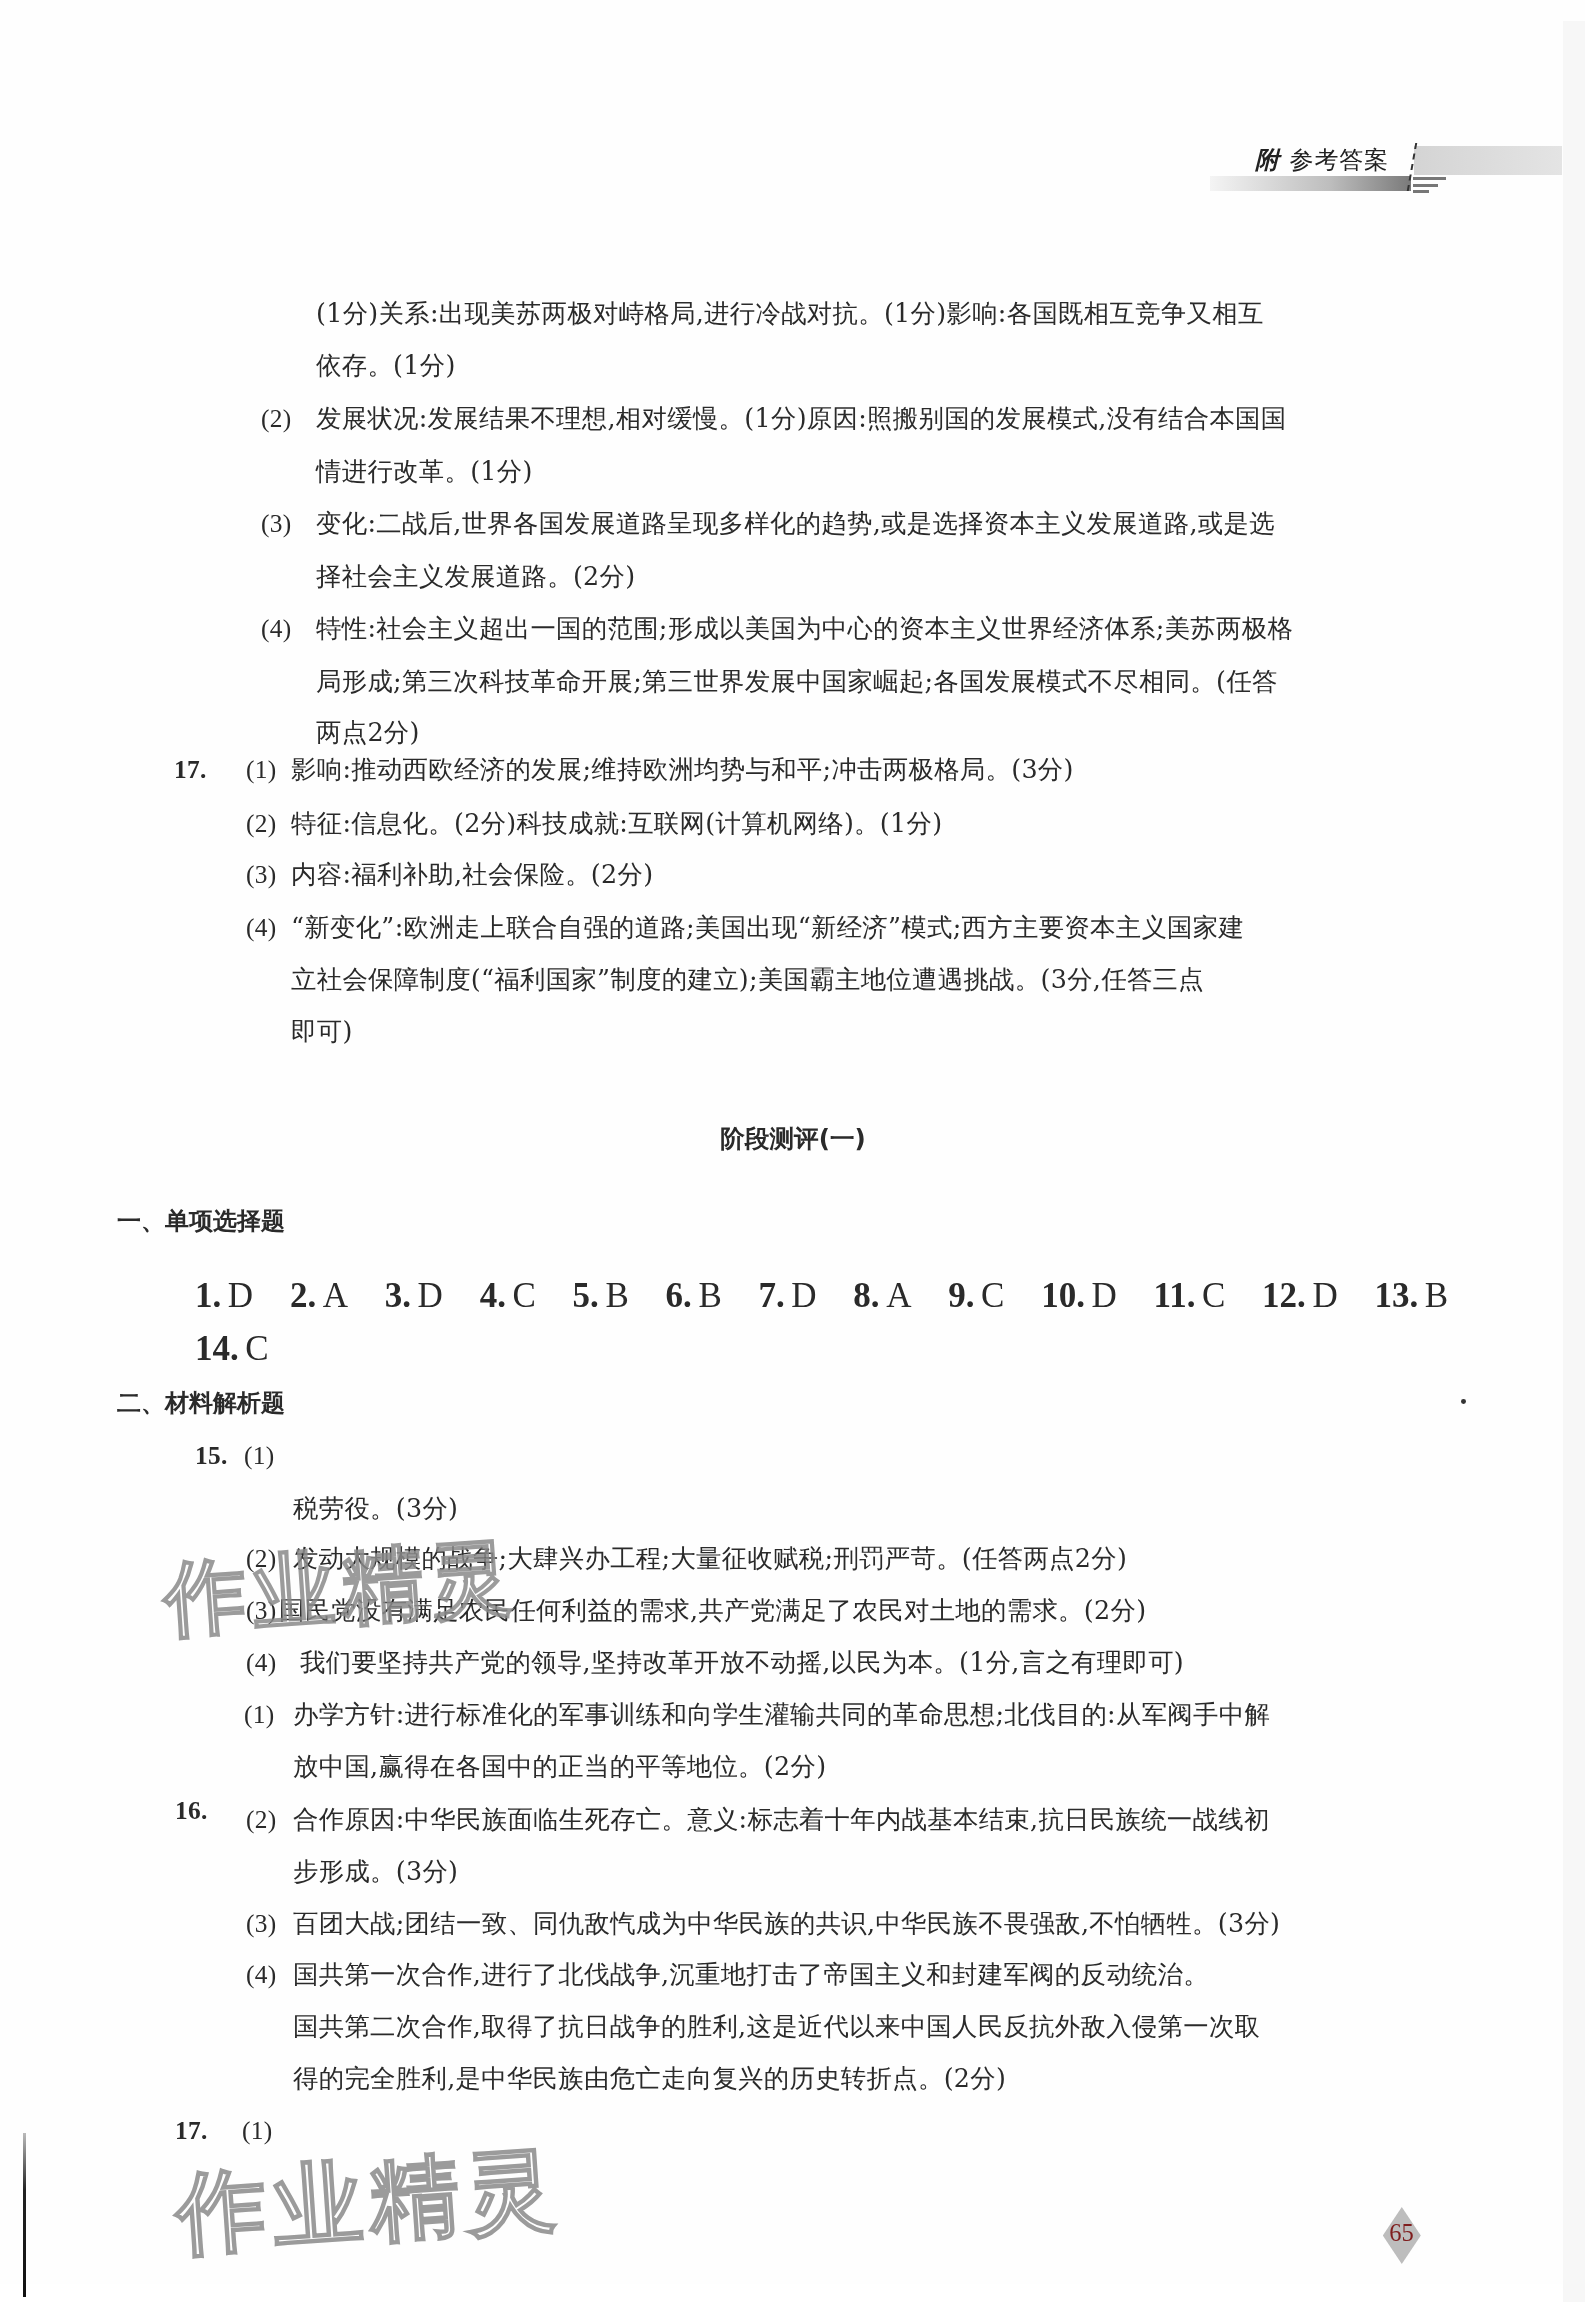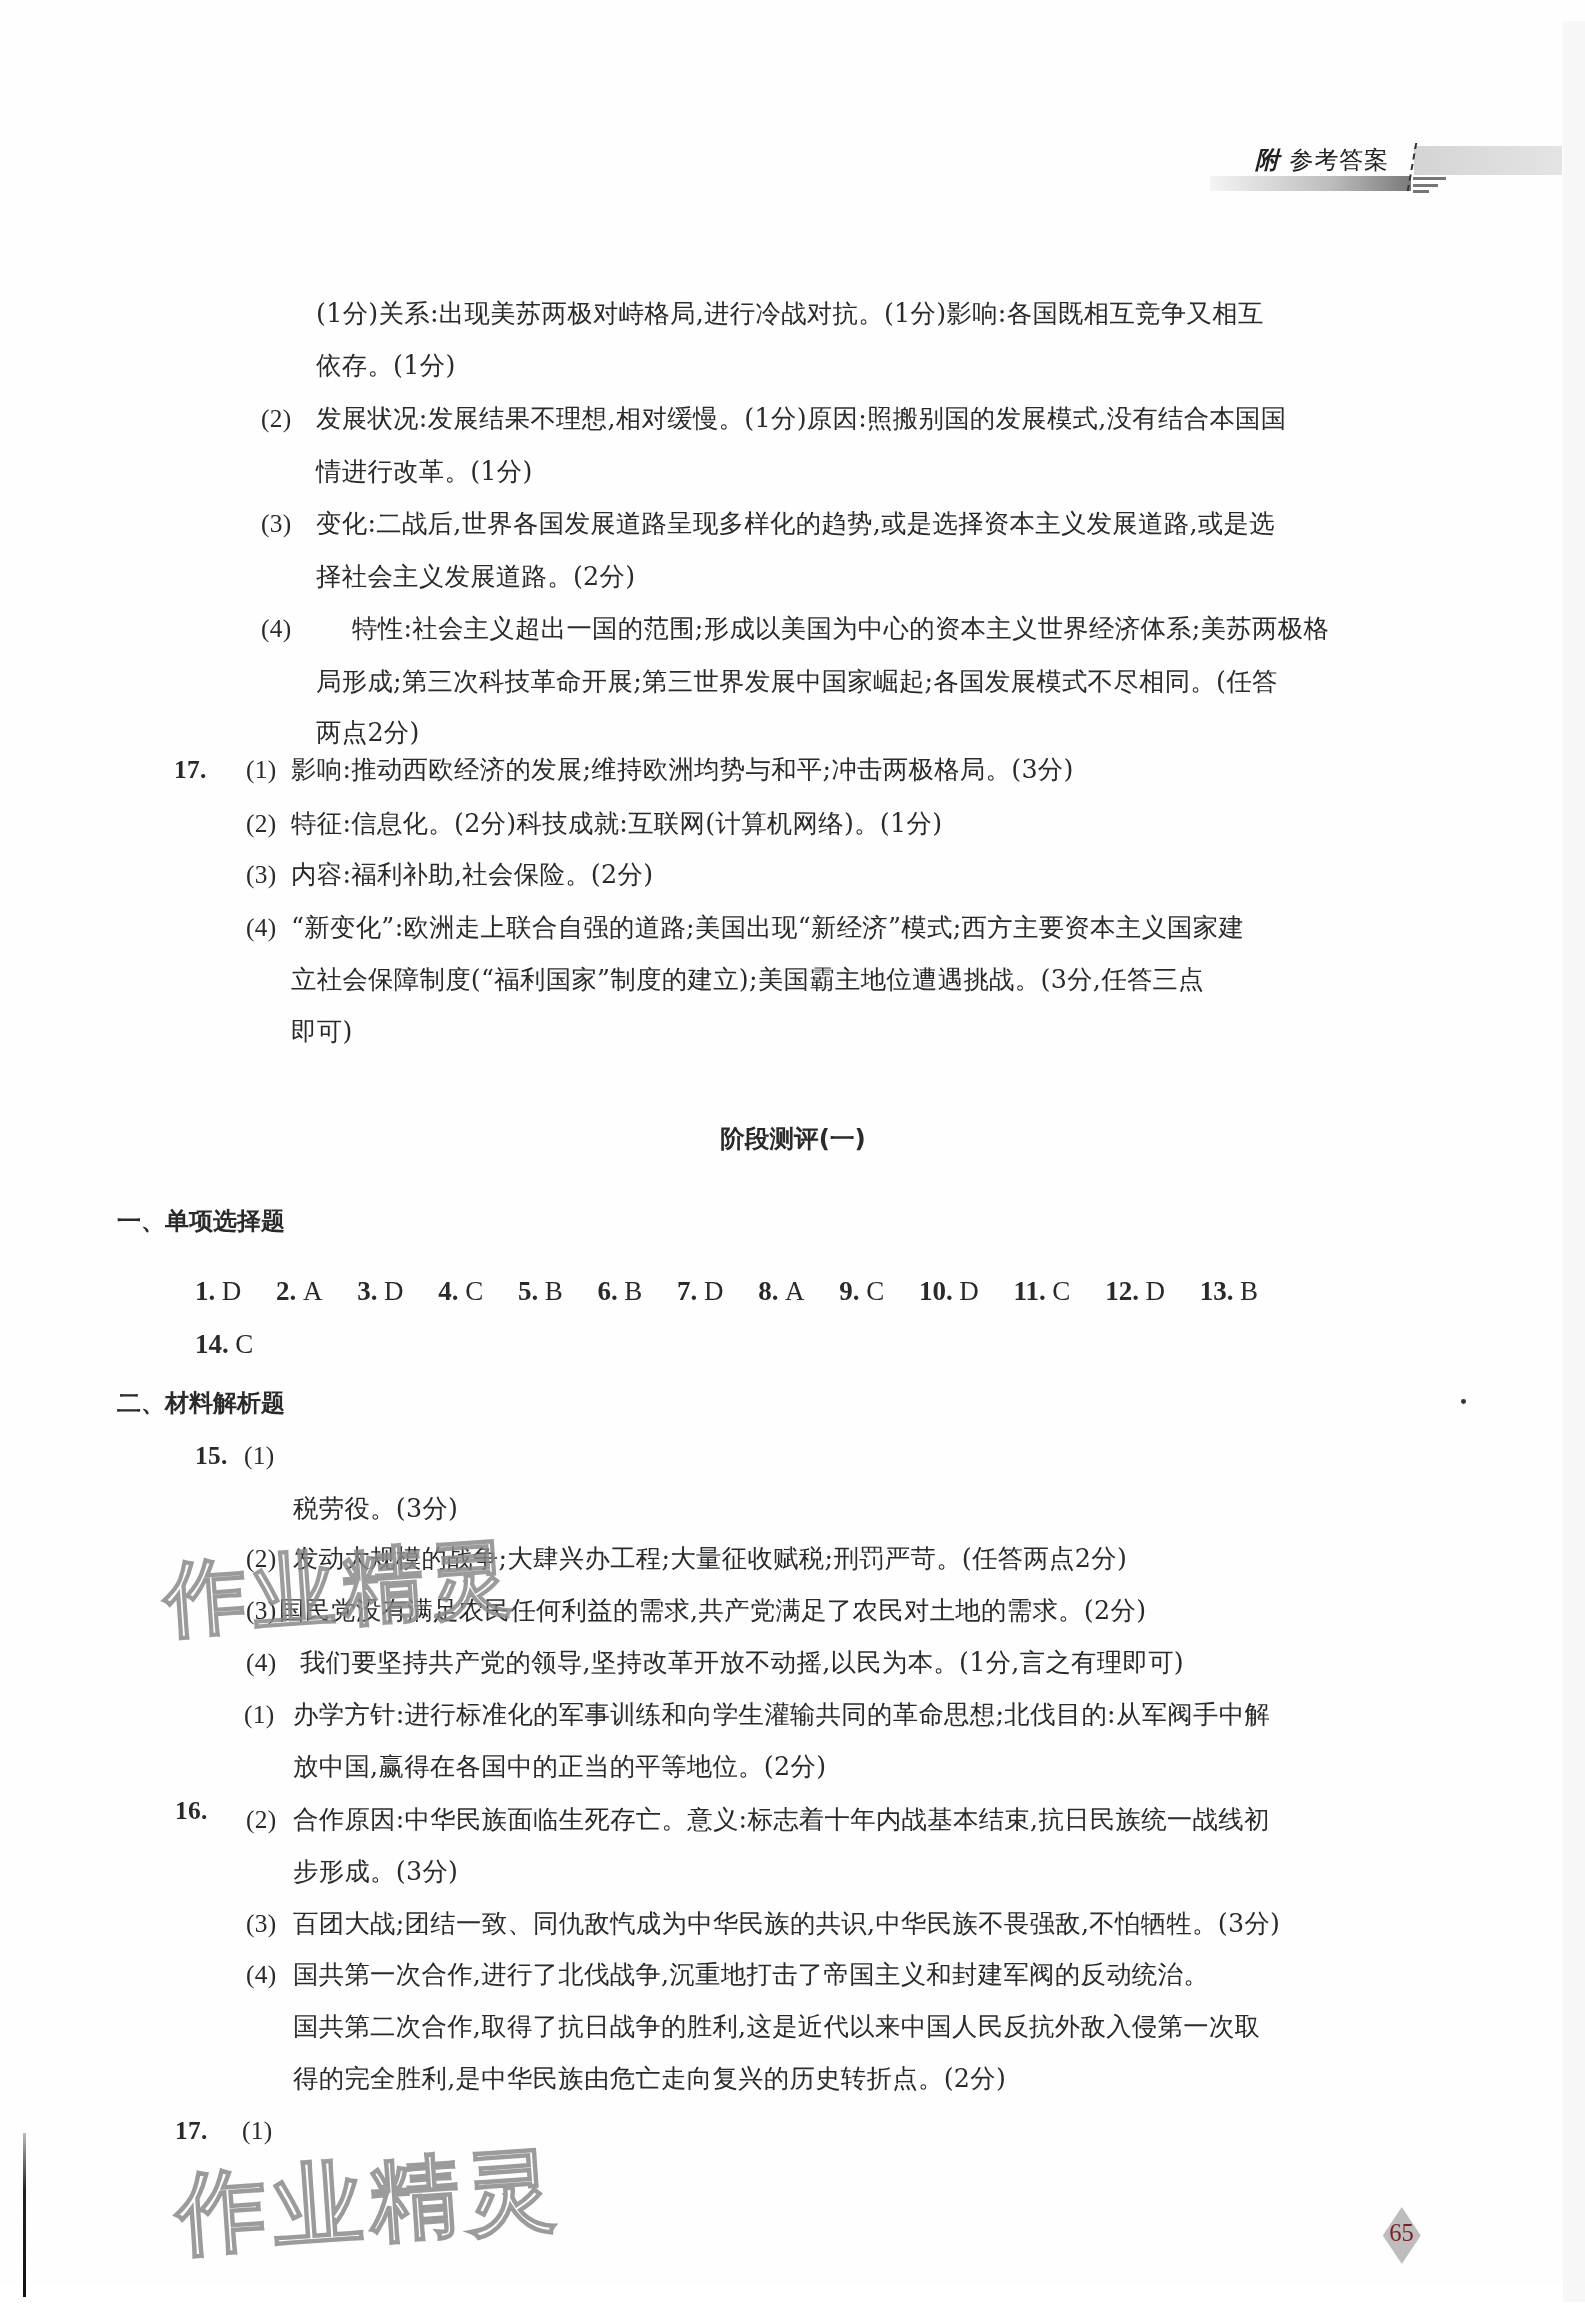--- a/index.html
+++ b/index.html
@@ -53,21 +53,21 @@
   .num { font-weight: bold; font-family: "Liberation Serif", serif; }
   .sub { font-family: "Liberation Serif", serif; }
   .center-title {
     position: absolute; left: 0; width: 1586px; text-align: center;
     font-family: "DejaVu Sans", sans-serif; font-weight: bold; font-size: 24.6px;
   }
   .section-heading {
     position: absolute; font-family: "DejaVu Sans", sans-serif; font-weight: bold; font-size: 24px;
   }
   .mc-row {
-    position: absolute; left: 195px; font-family: "Liberation Serif", serif; font-size: 27px;
+    position: absolute; left: 195px; font-family: "Liberation Serif", serif; font-size: 35px;
     white-space: nowrap;
   }
   .mc-item { display: inline-block; margin-right: 28px; }
   .mc-item .q { font-weight: bold; }
   .mc-item .a { margin-left: 6.6px; }
 
   .watermark {
     position: absolute; font-family: "DejaVu Sans", sans-serif; font-weight: bold;
     color: transparent; -webkit-text-stroke: 1.6px #8a8a8a; letter-spacing: 6.6px;
     transform: rotate(-4deg); opacity: 0.85;
@@ -112,21 +112,21 @@
 
   <div class="line sub" style="left:261px; top:402px;">(2)</div>
   <div class="line" style="left:316px; top:402px;">发展状况:发展结果不理想,相对缓慢。(1分)原因:照搬别国的发展模式,没有结合本国国</div>
   <div class="line" style="left:316px; top:455px;">情进行改革。(1分)</div>
 
   <div class="line sub" style="left:261px; top:507px;">(3)</div>
   <div class="line" style="left:316px; top:507px;">变化:二战后,世界各国发展道路呈现多样化的趋势,或是选择资本主义发展道路,或是选</div>
   <div class="line" style="left:316px; top:560px;">择社会主义发展道路。(2分)</div>
 
   <div class="line sub" style="left:261px; top:612px;">(4)</div>
-  <div class="line" style="left:316px; top:612px;margin-left:36px;">特性:社会主义超出一国的范围;形成以美国为中心的资本主义世界经济体系;美苏两极格</div>
+  <div class="line" style="left:316px; top:612px;">特性:社会主义超出一国的范围;形成以美国为中心的资本主义世界经济体系;美苏两极格</div>
   <div class="line" style="left:316px; top:665px;">局形成;第三次科技革命开展;第三世界发展中国家崛起;各国发展模式不尽相同。(任答</div>
   <div class="line" style="left:316px; top:716px;">两点2分)</div>
 
   <div class="line num" style="left:174px; top:753px;">17.</div>
   <div class="line sub" style="left:246px; top:753px;">(1)</div>
   <div class="line" style="left:291px; top:753px;">影响:推动西欧经济的发展;维持欧洲均势与和平;冲击两极格局。(3分)</div>
 
   <div class="line sub" style="left:246px; top:807px;">(2)</div>
   <div class="line" style="left:291px; top:807px;">特征:信息化。(2分)科技成就:互联网(计算机网络)。(1分)</div>
 

